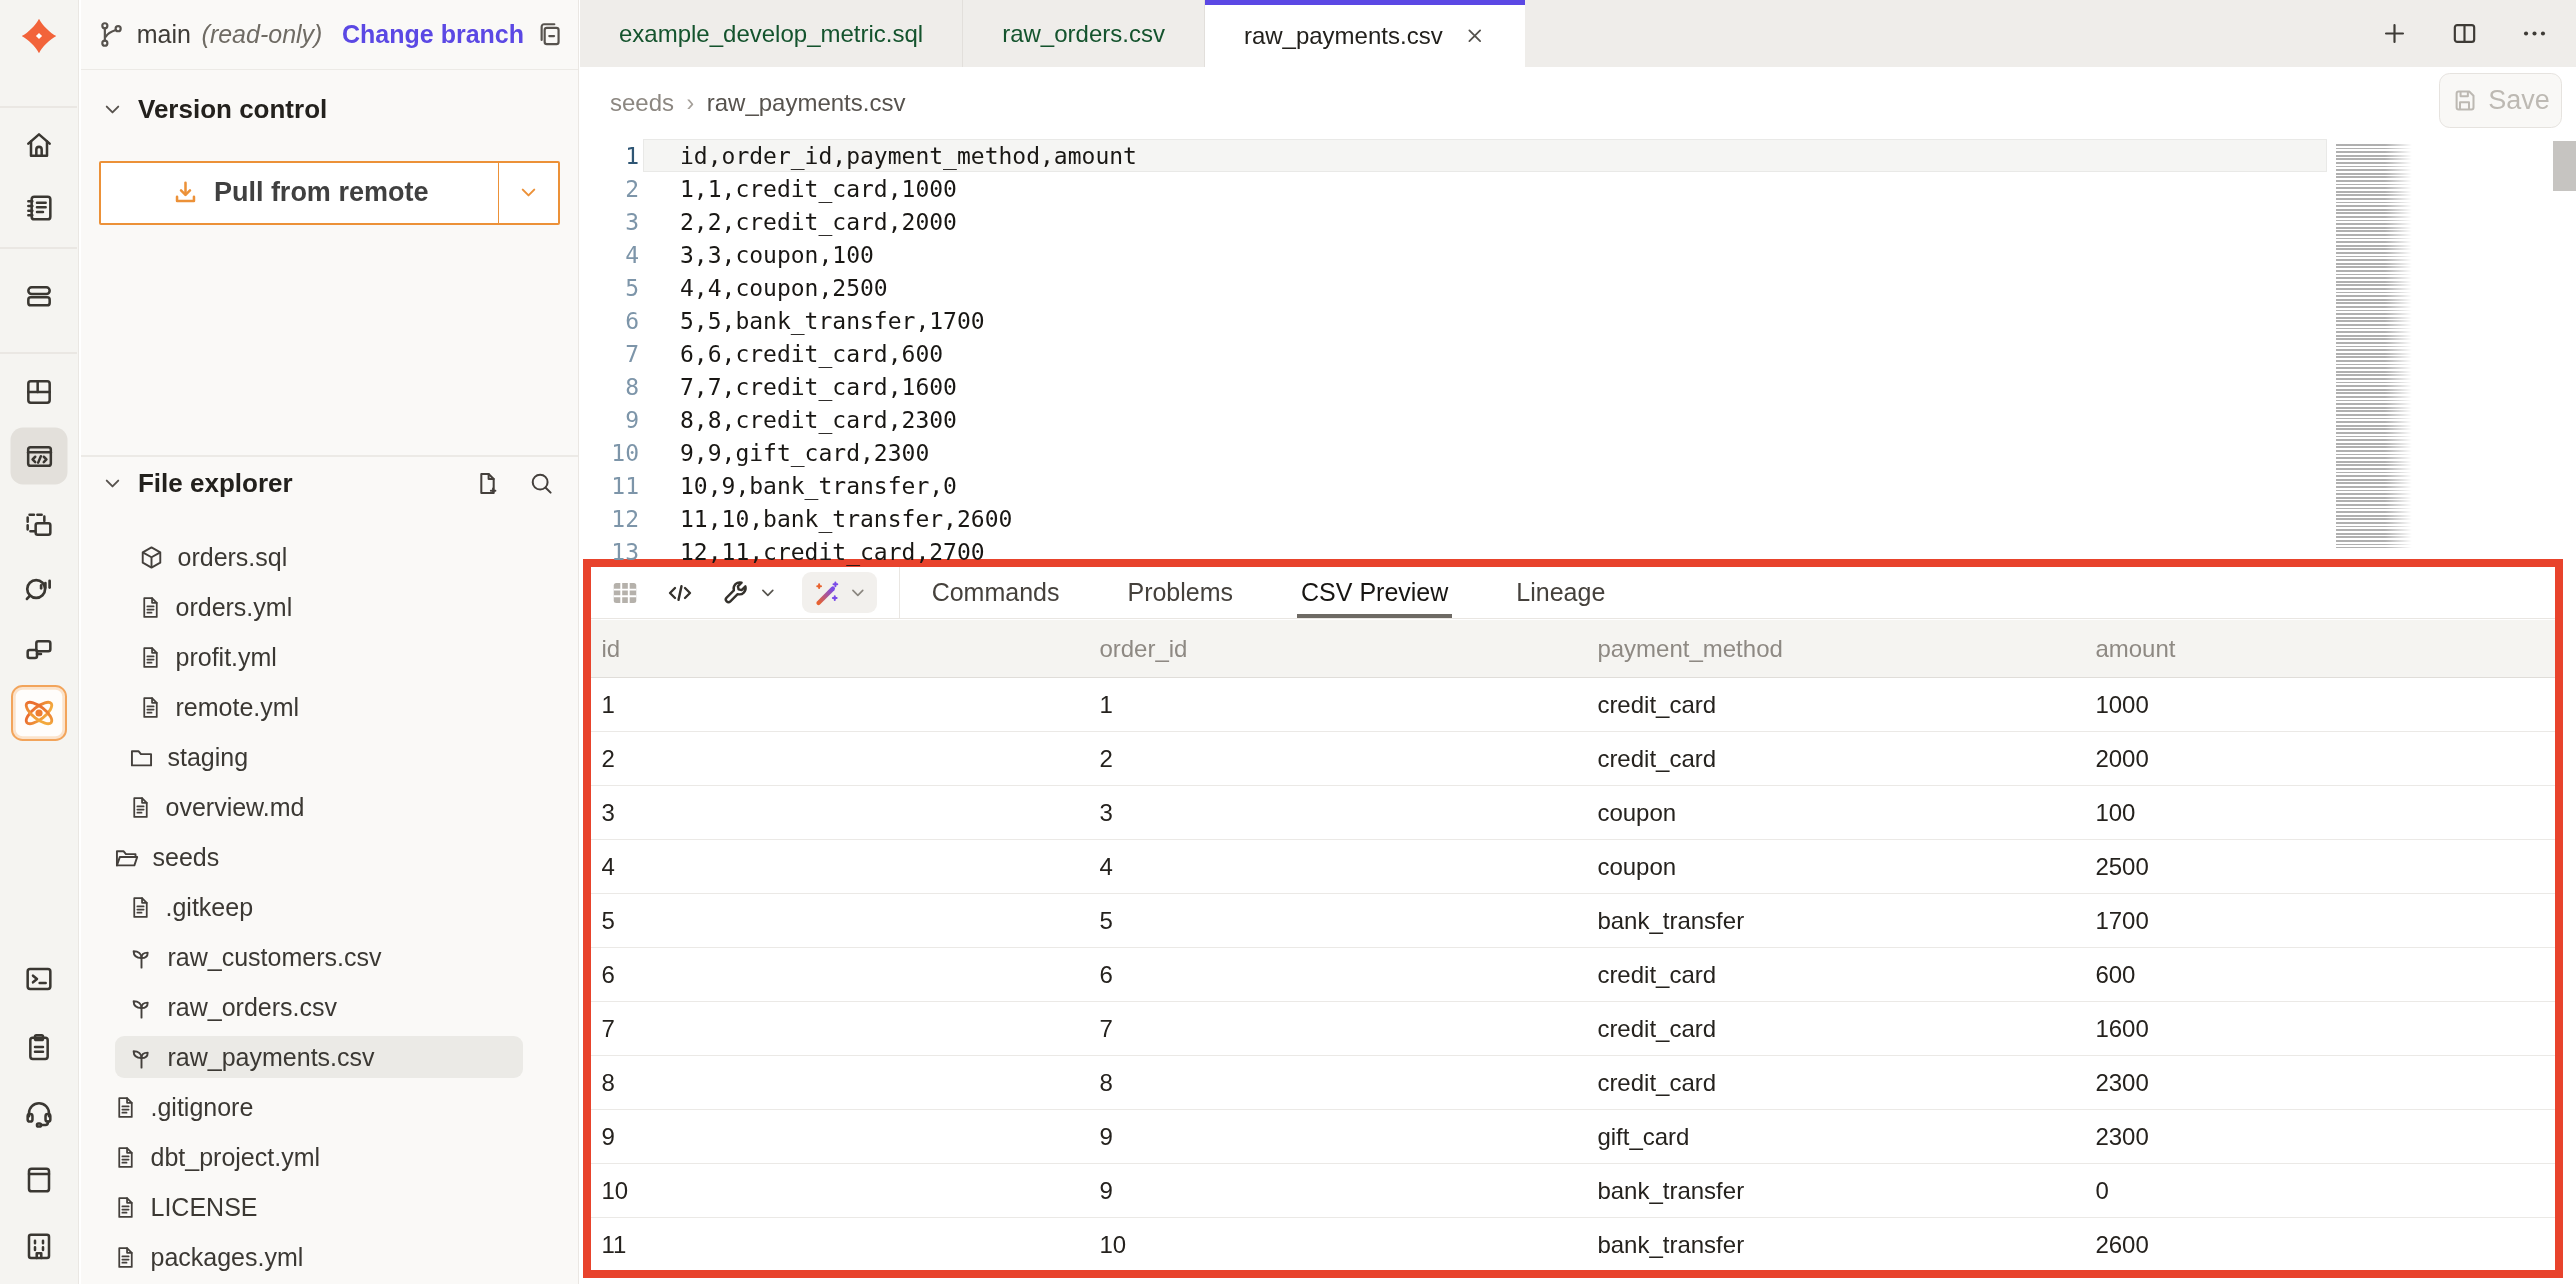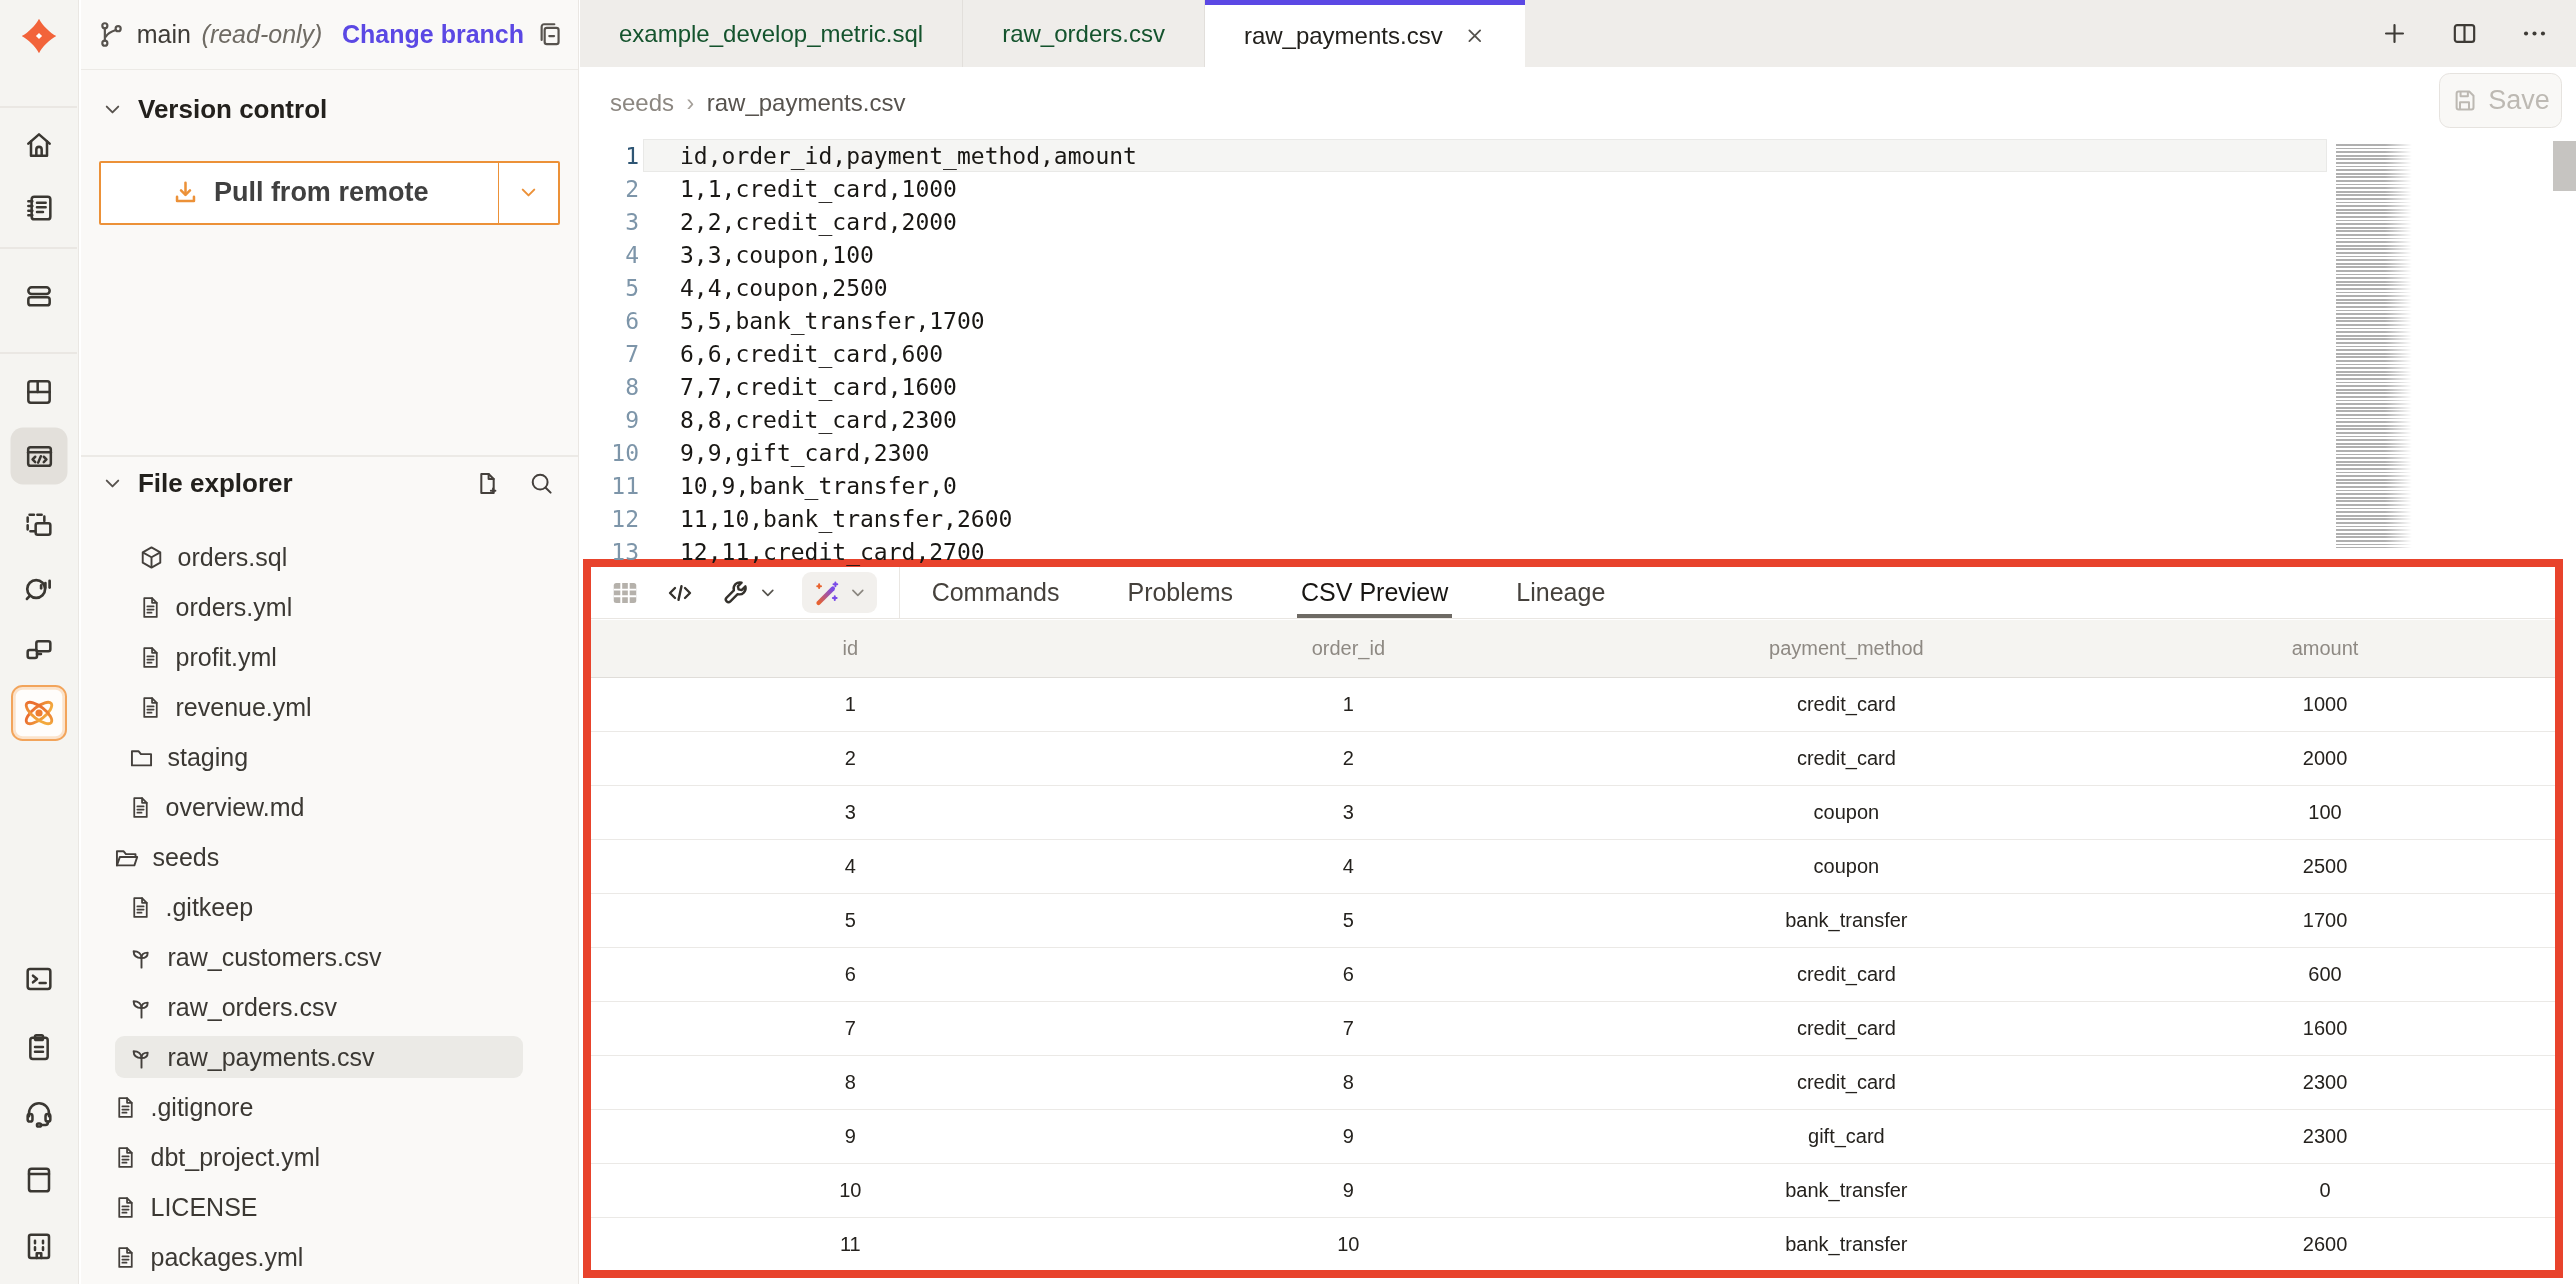--- a/index.html
+++ b/index.html
@@ -58,21 +58,21 @@
   .scroll-thumb{position:absolute;top:1.8px;right:0;width:23px;height:50px;background:#c6c4c1;}
   
   .bottom-panel{position:absolute;left:2.7px;top:559px;width:1980px;height:719px;border:8px solid #e8432c;background:#fff;box-sizing:border-box;overflow:hidden;}
   .panel-toolbar{height:51px;display:flex;align-items:stretch;border-bottom:1.8px solid #e9e6e2;box-sizing:content-box;}
   .tb-icons{display:flex;align-items:center;gap:25px;padding:0 21.5px 0 19.7px;border-right:1.8px solid #e9e6e2;}
   .wand-chip{display:flex;align-items:center;gap:7.2px;background:#f2f0ed;border-radius:9px;padding:5.4px 9px;}
   .panel-tabs{display:flex;align-items:stretch;margin-left:32px;gap:68px;font-size:25px;color:#45413c;}
   .panel-tab{display:flex;align-items:center;position:relative;}
   .panel-tab.active{color:#181613;}
   .panel-tab.active::after{content:"";position:absolute;left:-3.6px;right:-3.6px;bottom:0;height:4.5px;background:#6e6a64;}
-  .csv-table{position:absolute;top:53px;left:0;right:0;bottom:0;font-size:20px;overflow:hidden;text-align:center;}
+  .csv-table{position:absolute;top:53px;left:0;right:0;bottom:0;font-size:24px;overflow:hidden;}
   .thead{height:58px;background:#f5f4f1;color:#8e8983;display:grid;grid-template-columns:498px 498px 498px 1fr;align-items:center;padding-left:10.7px;border-bottom:1.8px solid #e0ddd9;box-sizing:border-box;}
   .trow{height:54px;display:grid;grid-template-columns:498px 498px 498px 1fr;align-items:center;padding-left:10.7px;border-bottom:1.8px solid #ebe9e6;color:#25221e;box-sizing:border-box;background:#fff;}
 </style>
 </head>
 <body>
 
 <div class="rail">
   <div class="ric" style="top:36px">
     <svg width="41" height="41" viewBox="0 0 32 32">
         <path d="M16 2.5 C18.5 7.5 24.5 13.5 29.5 16 C24.5 18.5 18.5 24.5 16 29.5 C13.5 24.5 7.5 18.5 2.5 16 C7.5 13.5 13.5 7.5 16 2.5 Z" fill="#f2633a"></path>
@@ -293,21 +293,21 @@
       <span class="lbl">profit.yml</span>
     </div>
     <div class="file-item ind3">
       <span class="fic">
           <svg width="25" height="25" viewBox="0 0 24 24" fill="none" stroke="#44403c" stroke-width="1.7" stroke-linecap="round" stroke-linejoin="round">
             <path d="M13.5 3H6v18h12V7.5z"></path>
             <path d="M13.5 3v4.5H18"></path>
             <path d="M9 11h6M9 14h6M9 17h4"></path>
           </svg>
         </span>
-      <span class="lbl">revenue.yml</span>
+      <span class="lbl">remote.yml</span>
     </div>
     <div class="file-item ind2">
       <span class="fic">
           <svg width="27" height="27" viewBox="0 0 24 24" fill="none" stroke="#44403c" stroke-width="1.7" stroke-linecap="round" stroke-linejoin="round">
             <path d="M3.5 6.5h6l2 2.5h9v10h-17z"></path>
           </svg>
         </span>
       <span class="lbl">staging</span>
     </div>
     <div class="file-item ind2">

